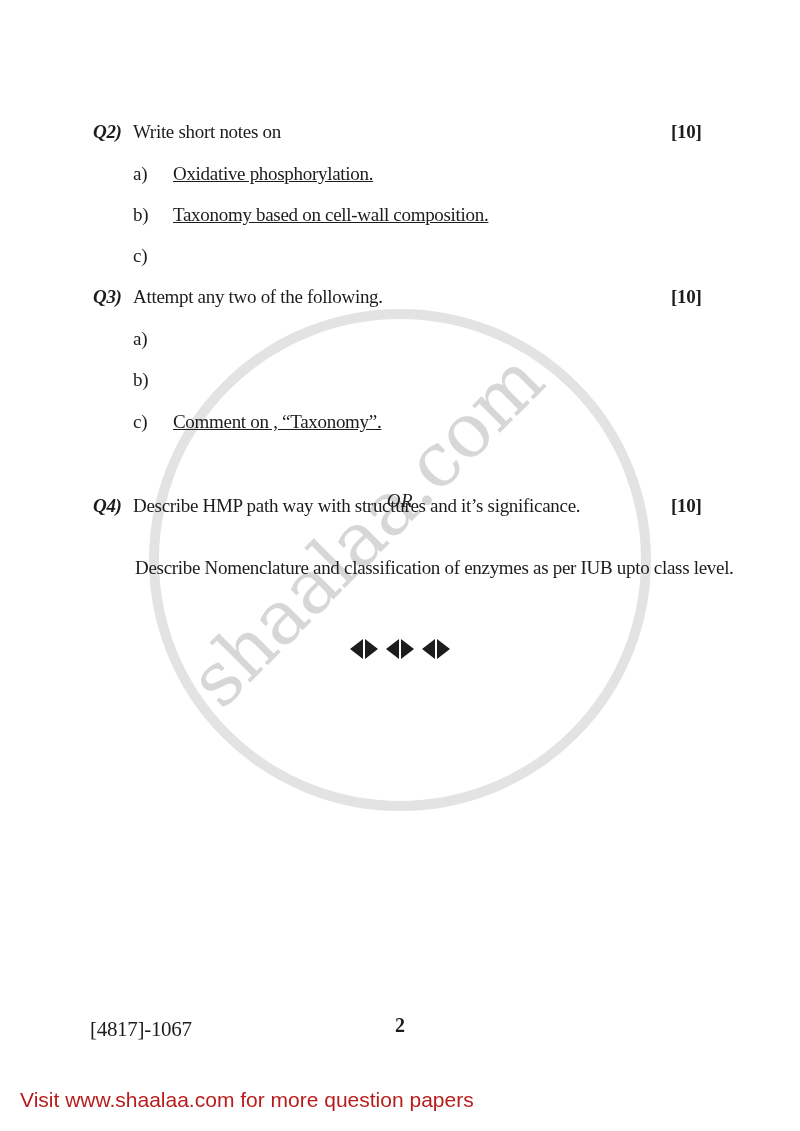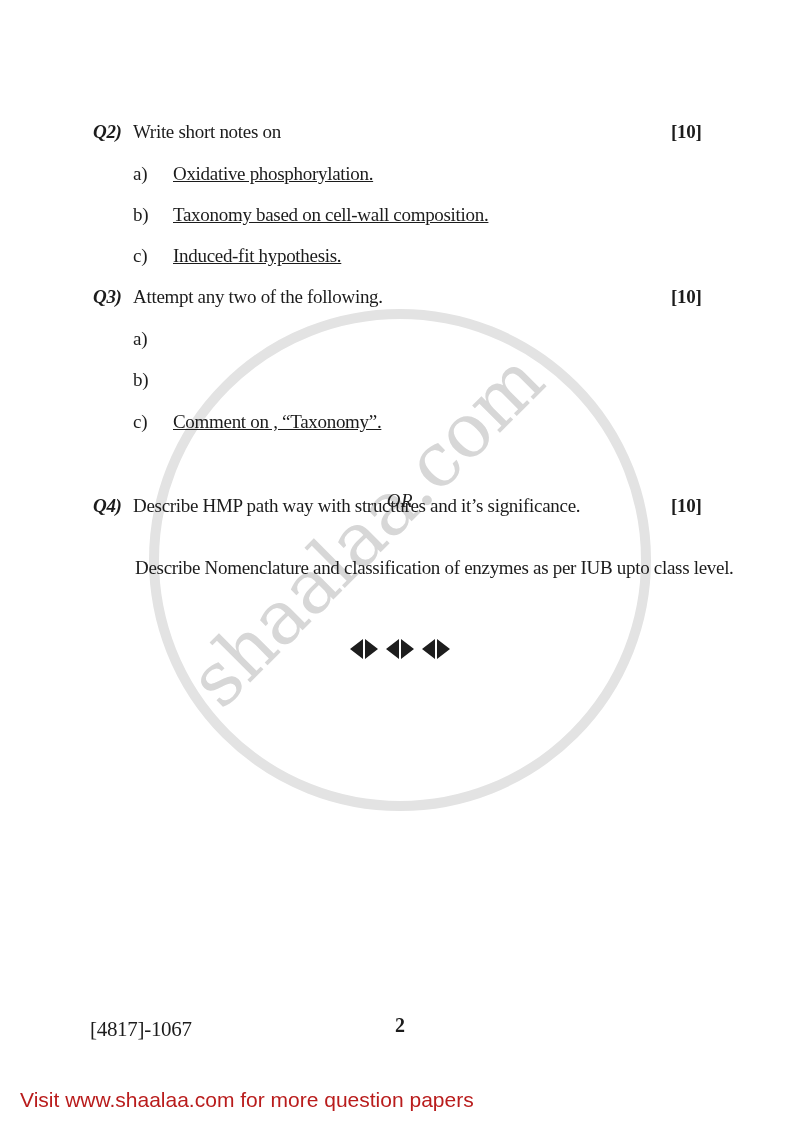--- a/index.html
+++ b/index.html
@@ -120,21 +120,20 @@
   <div class="row" style="top:118px">
     <span class="sl">a)</span>
     <span class="st">Oxidative phosphorylation.</span>
   </div>
   <div class="row" style="top:159px">
     <span class="sl">b)</span>
     <span class="st">Taxonomy based on cell-wall composition.</span>
   </div>
   <div class="row" style="top:200px">
     <span class="sl">c)</span>
-    <span class="st">Induced-fit hypothesis.</span>
   </div>
 
   <div class="row" style="top:241px">
     <span class="ql">Q3)</span>
     <span class="qt">Attempt any two of the following.</span>
     <span class="mk">[10]</span>
   </div>
   <div class="row" style="top:283px">
     <span class="sl">a)</span>
   </div>

